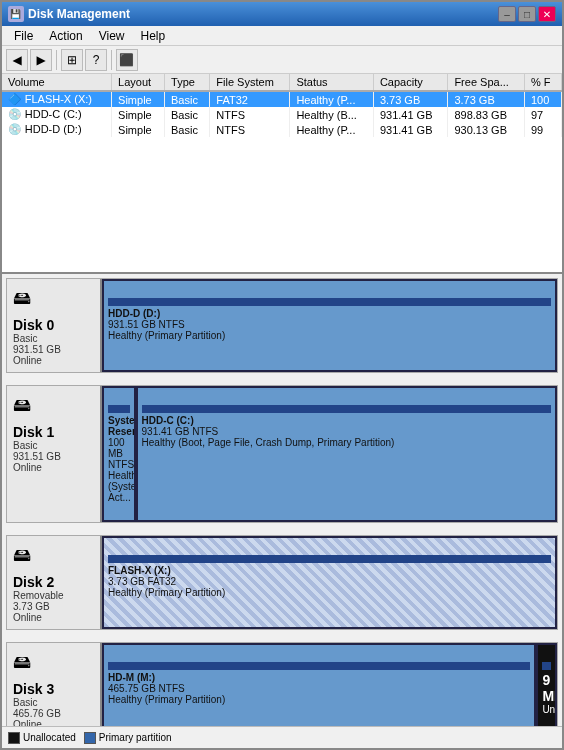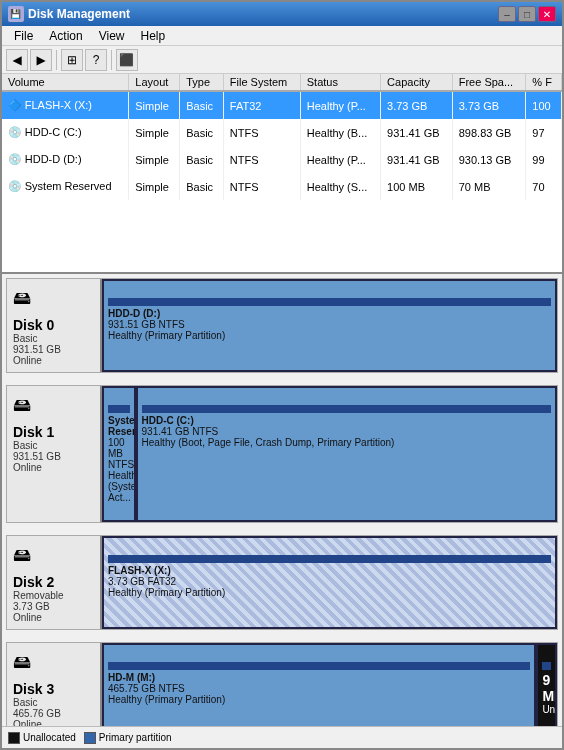--- a/index.html
+++ b/index.html
@@ -25,21 +25,21 @@
 
     .content { flex: 1; display: flex; flex-direction: column; overflow: hidden; }
 
     
     .table-area { height: 200px; overflow-y: auto; overflow-x: auto; background: white; border-bottom: 2px solid #888; }
     table { width: 100%; border-collapse: collapse; }
     thead tr { background: #e8e8e8; }
     thead th { border-right: 1px solid #ccc; border-bottom: 2px solid #aaa; padding: 2px 6px; text-align: left; font-weight: normal; cursor: pointer; white-space: nowrap; }
     tbody tr { cursor: pointer; }
     tbody tr.selected { background: #3399ff; color: white; }
-    tbody td { border-right: 1px solid #eee; padding: 7px 6px; white-space: nowrap; }
+    tbody td { border-right: 1px solid #eee; padding: 1px 6px; white-space: nowrap; }
     .drive-icon { display: inline-flex; align-items: center; gap: 3px; }
 
     
     .disk-area { flex: 1; overflow-y: scroll; overflow-x: hidden; background: #f0f0f0; padding: 4px; }
     .disk-row { display: flex; margin-bottom: 6px; min-height: 70px; border: 1px solid #aaa; background: white; }
     .disk-label { width: 95px; min-width: 95px; background: #e8e8e8; border-right: 2px solid #888; padding: 6px; display: flex; flex-direction: column; justify-content: flex-start; }
     .disk-label-name { font-weight: bold; font-size: 14px; }
     .disk-label-sub { font-size: 10px; color: #333; }
     .disk-parts { display: flex; flex: 1; overflow: hidden; }
 
@@ -137,30 +137,20 @@
             <tr>
     <td><span class="drive-icon">💿 HDD-D (D:)</span></td>
     <td>Simple</td>
     <td>Basic</td>
     <td>NTFS</td>
     <td>Healthy (P...</td>
     <td>931.41 GB</td>
     <td>930.13 GB</td>
     <td>99</td>
   </tr>
-            <tr>
-    <td><span class="drive-icon">💿 System Reserved</span></td>
-    <td>Simple</td>
-    <td>Basic</td>
-    <td>NTFS</td>
-    <td>Healthy (S...</td>
-    <td>100 MB</td>
-    <td>70 MB</td>
-    <td>70</td>
-  </tr>
           </tbody>
       </table>
     </div>
 
     <div class="disk-area" id="disk-area">
     <div class="disk-row">
           <div class="disk-label">
     <span style="font-size:18px; margin-bottom:2px;">🖴</span>
     <span class="disk-label-name">Disk 0</span>
     <span class="disk-label-sub">Basic</span>

